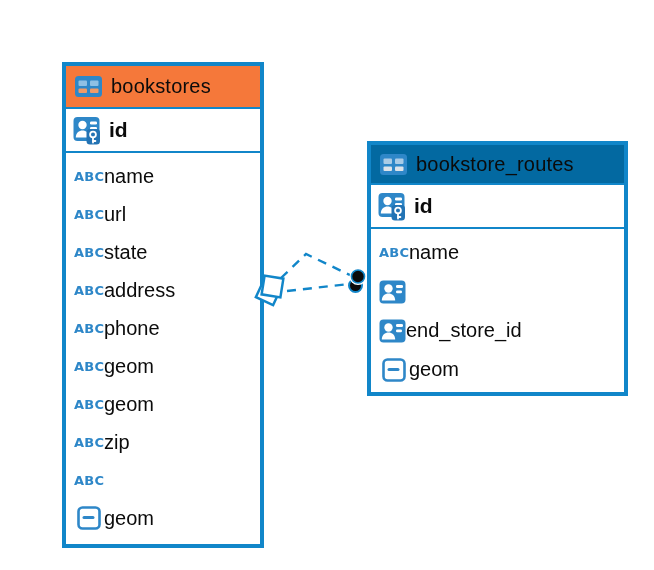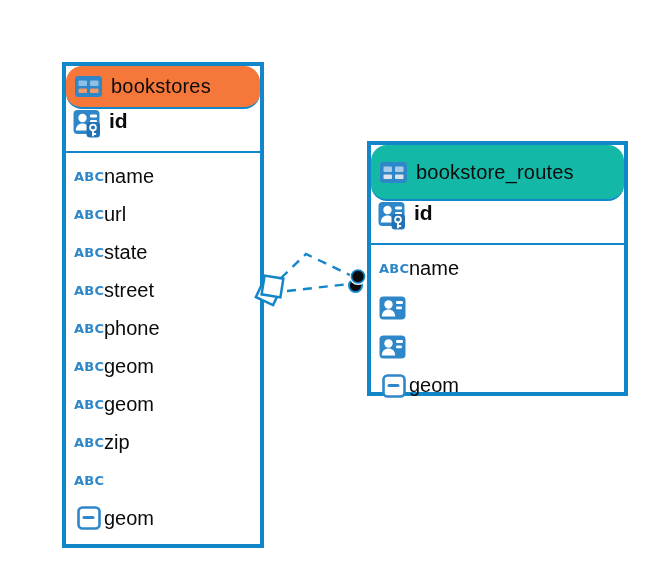--- a/index.html
+++ b/index.html
@@ -9,28 +9,28 @@
   }
   .table {
     position:absolute; box-sizing:border-box; background:#ffffff;
     border:4px solid #1186C9; z-index:1;
   }
   #t-bookstores { left:62px;  top:62px;  width:202px; height:486px; }
   #t-routes     { left:367px; top:141px; width:261px; height:255px; }
 
   .thead {
     display:flex; align-items:center; gap:9px; padding:0 0 0 9px;
-    border-bottom:2px solid #1186C9; box-sizing:border-box;border-radius:16px;
+    border-bottom:2px solid #1186C9; box-sizing:border-box;
   }
   #t-bookstores .thead { height:43px; background:#F5783A; }
-  #t-routes    .thead { height:56px; background:#14b8a6; }
+  #t-routes    .thead { height:40px; background:#0369a1; }
   .ttitle { font-size:20px; letter-spacing:0.2px; white-space:nowrap; }
 
   .pkrow {
-    display:flex; align-items:flex-start; gap:8px; padding:0 0 0 7px;
+    display:flex; align-items:center; gap:8px; padding:0 0 0 7px;
     border-bottom:2px solid #1186C9; box-sizing:border-box;
     font-weight:700; font-size:21px;
   }
   #t-bookstores .pkrow { height:44px; }
   #t-routes    .pkrow { height:44px; }
 
   .cols { padding:4px 0 4px 0; }
   .crow {
     display:flex; align-items:center; height:38px; padding:0 0 0 8px;
     font-size:20px; white-space:nowrap;
@@ -96,21 +96,21 @@
       <div class="crow">
         <span class="abc">ABC</span>
         <span>url</span>
       </div>
       <div class="crow">
         <span class="abc">ABC</span>
         <span>state</span>
       </div>
       <div class="crow">
         <span class="abc">ABC</span>
-        <span>street</span>
+        <span>address</span>
       </div>
       <div class="crow">
         <span class="abc">ABC</span>
         <span>phone</span>
       </div>
       <div class="crow">
         <span class="abc">ABC</span>
         <span>geom</span>
       </div>
       <div class="crow">
@@ -178,20 +178,21 @@
         </svg>
       </div>
       <div class="crow">
         <svg class="icn" width="27" height="24" viewBox="0 0 27 24">
           <rect x="0.5" y="0.5" width="26" height="23" rx="4" fill="#2E87C8"></rect>
           <circle cx="9.5" cy="8.5" r="4.2" fill="#ffffff"></circle>
           <path d="M2.8 20.5 c0-4.5 3.2-7 6.7-7 s6.7 2.5 6.7 7 z" fill="#ffffff"></path>
           <rect x="17" y="5" width="7" height="3" rx="1.3" fill="#ffffff"></rect>
           <rect x="17" y="10.5" width="6" height="2.7" rx="1.3" fill="#ffffff"></rect>
         </svg>
+        <span>end_store_id</span>
       </div>
       <div class="crow">
         <span class="objwrap">
             <svg class="icn" width="24" height="24" viewBox="0 0 24 24">
           <rect x="1.5" y="1.5" width="21" height="21" rx="4" fill="#ffffff" stroke="#2E87C8" stroke-width="2.6"></rect>
           <line x1="7" y1="11.6" x2="16" y2="11.6" stroke="#2E87C8" stroke-width="3" stroke-linecap="round"></line>
         </svg>
           </span>
         <span>geom</span>
       </div>

